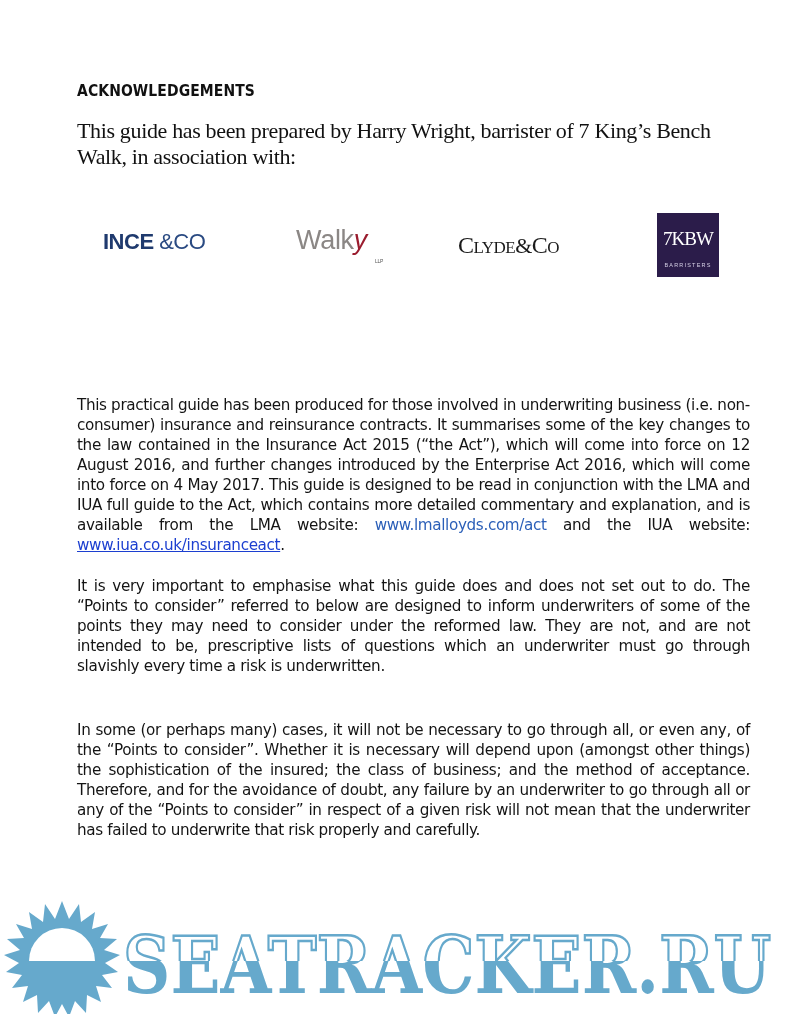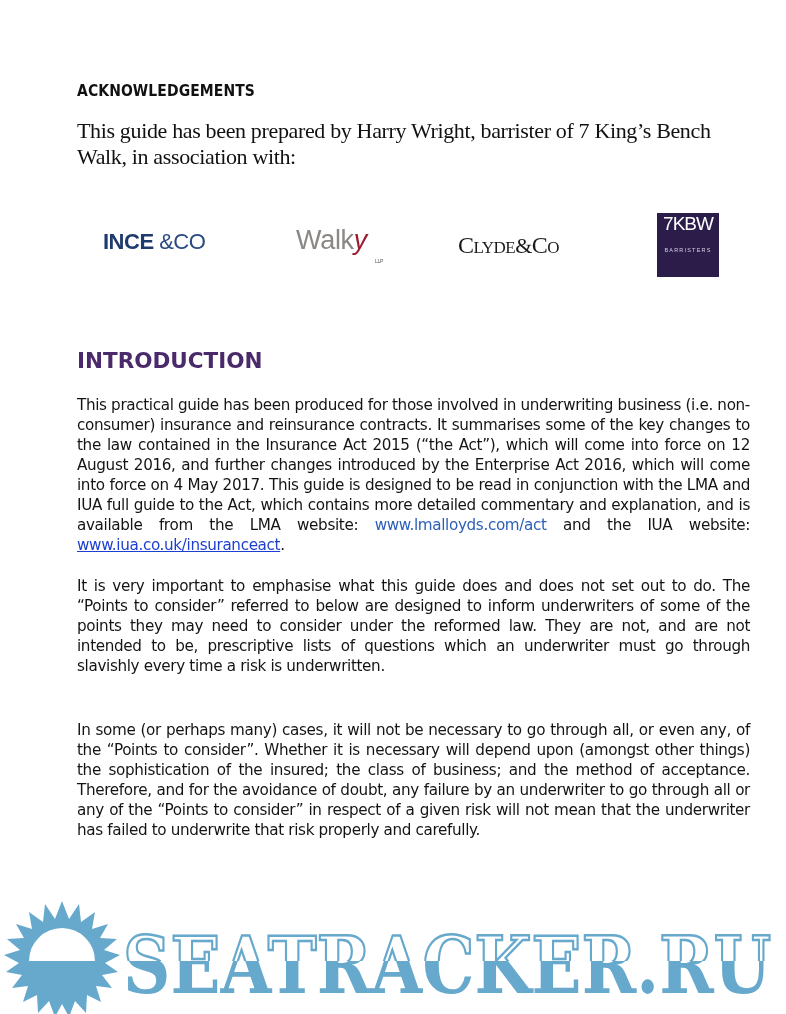--- a/index.html
+++ b/index.html
@@ -27,21 +27,21 @@
     .logo-cooley { left: 296px; top: 20px; font-size: 27px; color: #8b8785; font-family: "Liberation Sans", sans-serif; letter-spacing: -0.3px; }
     .logo-cooley .y { color: #9a1c2e; font-style: italic; }
     .logo-cooley .llp { position: absolute; left: 79px; top: 33px; font-size: 5px; color: #555; }
     .logo-clyde { left: 458px; top: 27px; font-size: 22px; color: #1a1a1a; font-family: "Liberation Serif", serif; letter-spacing: -0.5px; }
     .logo-clyde .big { font-size: 24px; }
     .logo-clyde .sm { font-size: 17px; }
     .logo-7kbw {
       left: 657px; top: 8px; width: 62px; height: 64px; background: #2b1c4a;
       color: #ffffff; text-align: center; box-sizing: border-box;
     }
-    .logo-7kbw .main { font-family: Liberation Sans, sans-serif; font-size: 19px; letter-spacing: -1px; }
+    .logo-7kbw .main { font-family: Liberation Serif, serif; font-size: 19px; margin-top: 15px; letter-spacing: -1px; }
     .logo-7kbw .sub { font-family: "Liberation Sans", sans-serif; font-size: 5.5px; letter-spacing: 1.2px; margin-top: 12px; color: #d7d1e6; }
     .intro-title {
       position: absolute; left: 77px; top: 348px;
       font-size: 21.5px; font-weight: bold; color: #4a2a6a;
       font-family: "DejaVu Sans", sans-serif; letter-spacing: 0px;
     }
     .para {
       position: absolute; left: 77px; width: 673px;
       font-size: 15.2px; line-height: 20px; text-align: justify;
       font-family: "DejaVu Sans", sans-serif; letter-spacing: -0.35px; color: #141414;
@@ -72,21 +72,20 @@
     </div>
     <div class="logo logo-clyde">
       <span class="big">C</span><span class="sm">LYDE</span><span>&amp;</span><span class="big">C</span><span class="sm">O</span>
     </div>
     <div class="logo logo-7kbw">
       <div class="main">7KBW</div>
       <div class="sub">BARRISTERS</div>
     </div>
   </div>
 
-  <div class="intro-title">INTRODUCTION</div>
 
   <div class="para p1">
     <span>This practical guide has been produced for those involved in underwriting business (i.e. non-consumer) insurance and reinsurance contracts. It summarises some of the key changes to the law contained in the Insurance Act 2015 (“the Act”), which will come into force on 12 August 2016, and further changes introduced by the Enterprise Act 2016, which will come into force on 4 May 2017. This guide is designed to be read in conjunction with the LMA and IUA full guide to the Act, which contains more detailed commentary and explanation, and is available from the LMA website: </span><a class="link-plain">www.lmalloyds.com/act</a><span> and the IUA website: </span><a class="link-under">www.iua.co.uk/insuranceact</a><span>.</span>
   </div>
 
   <div class="para p2">It is very important to emphasise what this guide does and does not set out to do. The “Points to consider” referred to below are designed to inform underwriters of some of the points they may need to consider under the reformed law. They are not, and are not intended to be, prescriptive lists of questions which an underwriter must go through slavishly every time a risk is underwritten.</div>
   <div class="para p3">In some (or perhaps many) cases, it will not be necessary to go through all, or even any, of the “Points to consider”. Whether it is necessary will depend upon (amongst other things) the sophistication of the insured; the class of business; and the method of acceptance. Therefore, and for the avoidance of doubt, any failure by an underwriter to go through all or any of the “Points to consider” in respect of a given risk will not mean that the underwriter has failed to underwrite that risk properly and carefully.</div>
 
   <div class="watermark">
     <svg width="786" height="119" viewBox="0 0 786 119">

